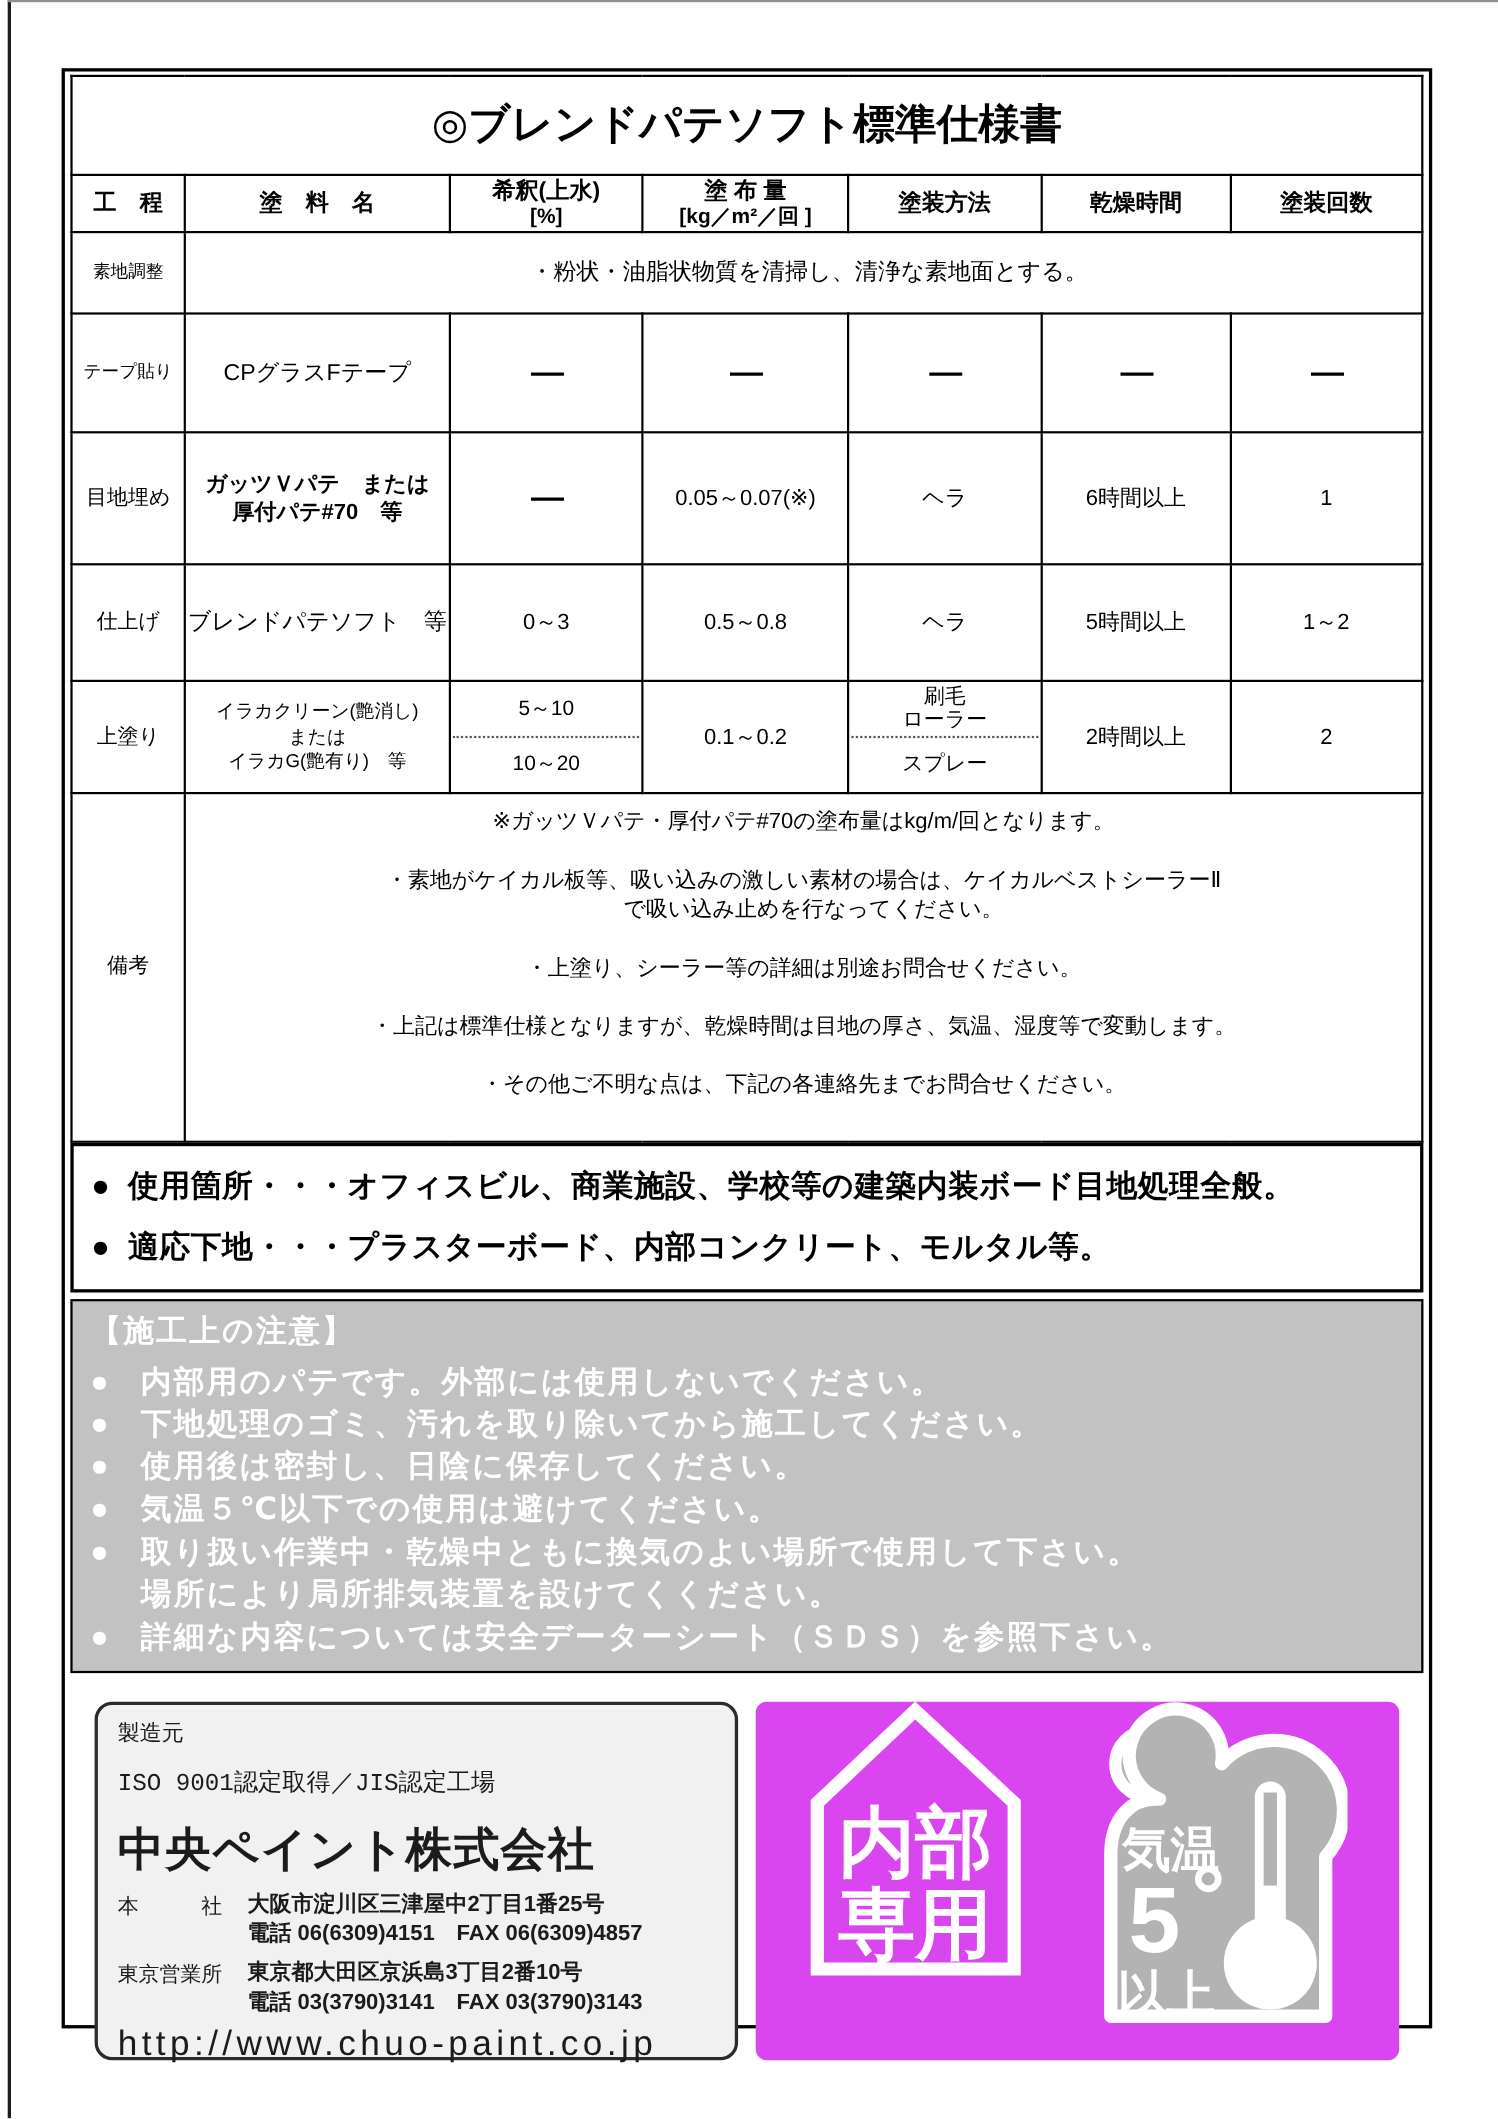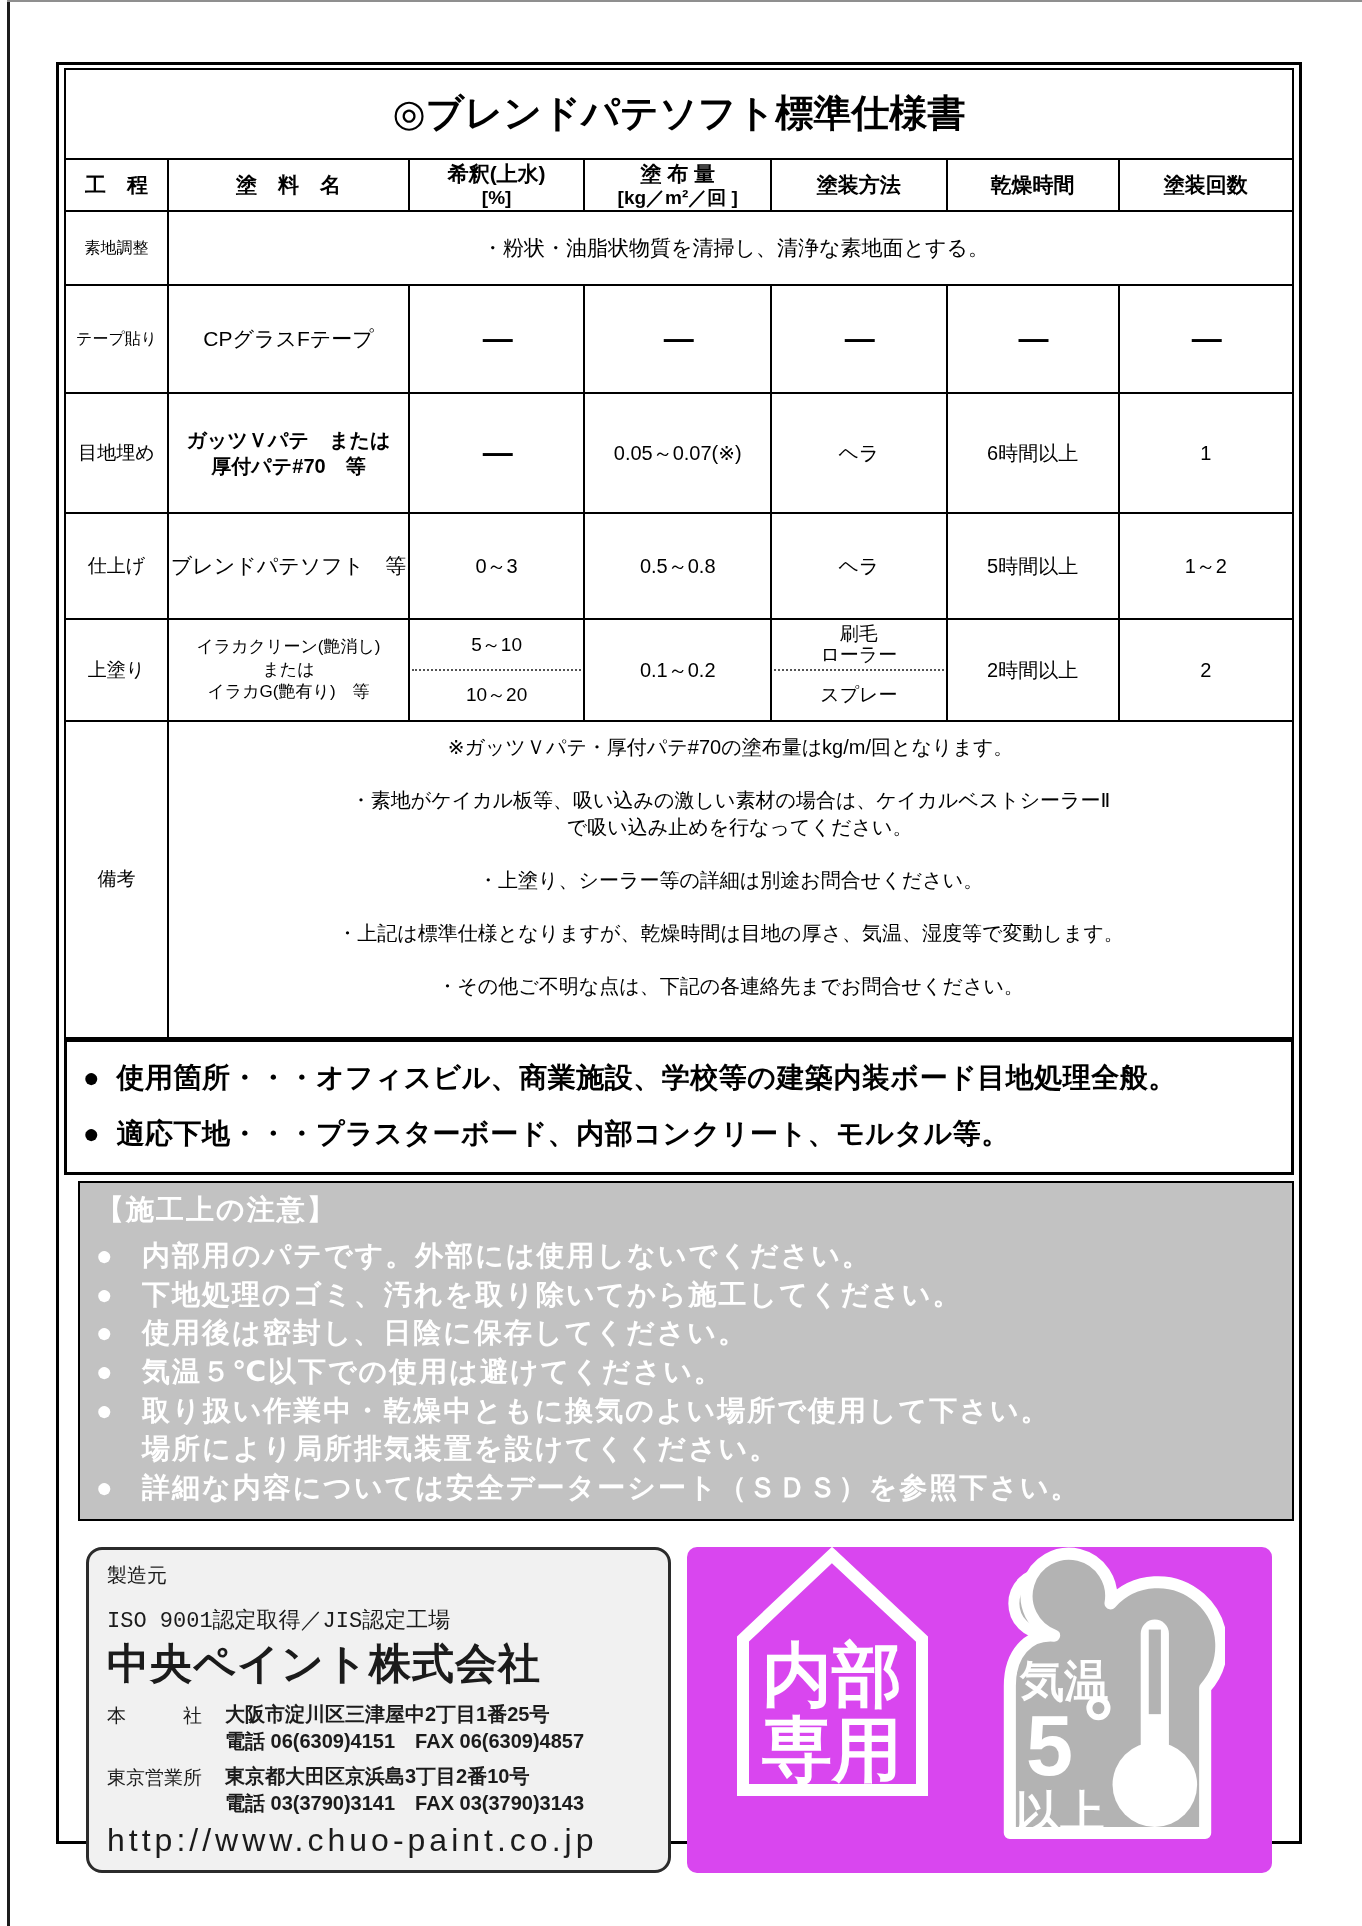--- a/index.html
+++ b/index.html
@@ -35,32 +35,32 @@
   td.split .dotline{border-top:2px dotted #555;height:0;margin:0 2px;}
   
   td.bikoCell{text-align:left;vertical-align:top;padding:14px 14px 0 58px;}
   .note{font-size:20px;font-weight:500;line-height:1.35;margin-bottom:26px;}
   .note .indent{padding-left:18px;}
   
   .usage{border:3px solid #000;border-top-width:3px;padding:8px 8px 10px 16px;background:#fff;}
   .u-line{display:flex;align-items:center;gap:16px;font-size:28px;font-weight:900;padding:9px 0;letter-spacing:0.5px;white-space:nowrap;}
   .u-dot{font-size:28px;}
   
-  .notice{margin-top:6px;background:#c2c2c2;border:2px solid #000;color:#fff;padding:6px 16px 12px;margin-left:14px;}
+  .notice{margin-top:6px;background:#c2c2c2;border:2px solid #000;color:#fff;padding:6px 16px 12px;}
   .n-title{font-size:28px;font-weight:800;letter-spacing:2px;padding:2px 0 8px;}
   .n-item{display:flex;gap:18px;font-size:28px;font-weight:800;line-height:1.38;letter-spacing:2px;white-space:nowrap;}
   .n-dot{width:28px;flex:none;}
   .n-item.cont .n-dot{visibility:hidden;}
   
   .bottom{margin-top:18px;display:flex;gap:16px;padding:8px 22px;}
   .maker{box-sizing:border-box;width:585px;height:326px;background:#f1f1f1;border:3px solid #2b2b2b;
          border-radius:16px;padding:12px 18px;color:#1b1b1b;}
   .m-label{font-size:20px;}
   .m-cert{font-size:22px;margin-top:16px;font-family:Liberation Mono, monospace;}
-  .m-company{font-size:42px;font-weight:900;letter-spacing:1px;margin-top:1px;white-space:nowrap;}
+  .m-company{font-size:42px;font-weight:900;letter-spacing:1px;margin-top:18px;white-space:nowrap;}
   .m-row{display:flex;gap:12px;margin-top:9px;}
   .m-rowlabel{width:106px;flex:none;font-size:19px;padding-top:2px;white-space:pre;}
   .m-addr div{font-size:20px;font-weight:600;line-height:1.32;white-space:nowrap;}
   .m-url{font-size:32px;letter-spacing:4px;margin-top:6px;white-space:nowrap;}
   .badges{flex:1;background:#d946ef;border-radius:10px;height:326px;display:flex;align-items:flex-start;justify-content:center;gap:60px;}
   .badges svg text{font-family:"Liberation Sans","DejaVu Sans",sans-serif;font-weight:900;fill:#fff;}
 </style>
 </head>
 <body>
 

